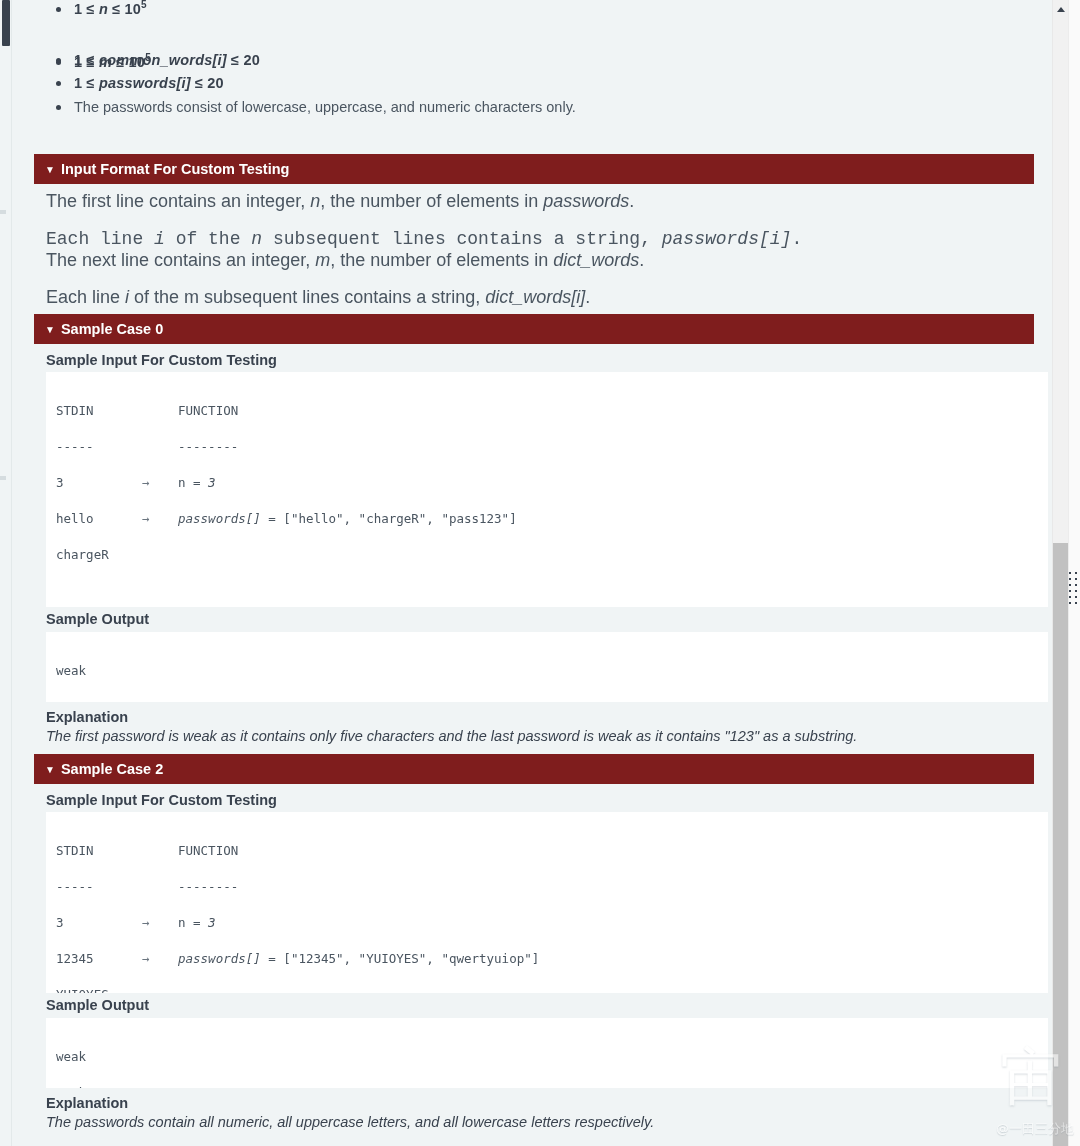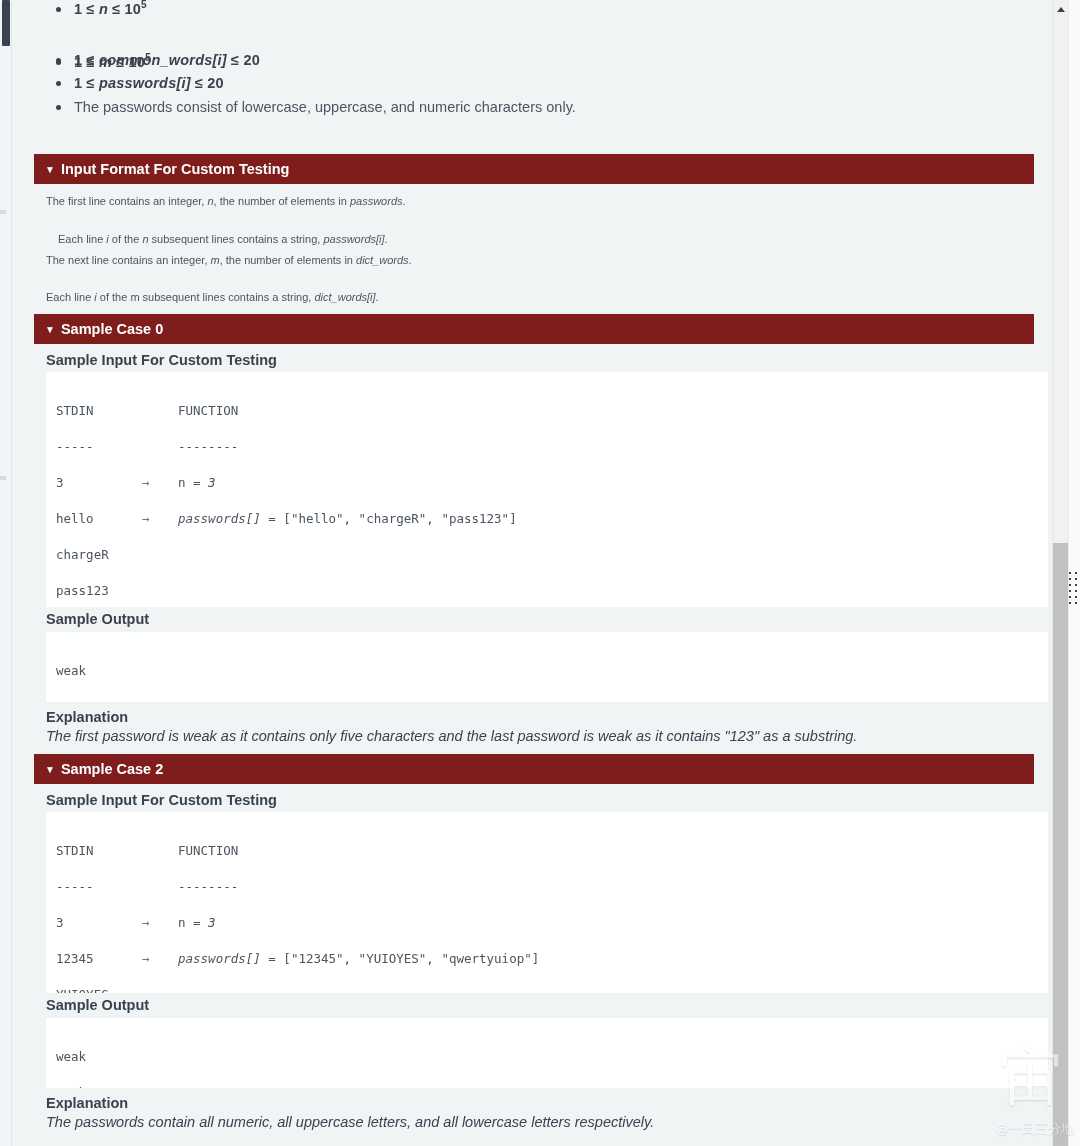--- a/index.html
+++ b/index.html
@@ -79,21 +79,21 @@
   .caret {
     display: inline-block;
     font-size: 10px;
     margin-right: 6px;
     position: relative; top: -1px;
   }
 
   
   .para {
     color: #4a5560;
-    font-size: 11px;
+    font-size: 18px;
     line-height: 21px;
     margin: 0;
     padding: 0 0 0 34px;
   }
   .para i { font-style: italic; }
 
   
   .subhead {
     color: #39424e;
     font-weight: bold;
@@ -225,21 +225,21 @@
       </ul>
 
       <div class="sec-header" style="position:absolute; top:154px; left:22px; width:1000px;">
         <span class="caret">▼</span><span>Input Format For Custom Testing</span>
       </div>
 
       <p class="para" style="position:absolute; top:191px; left:0;">
         <span>The first line contains an integer, </span><i>n</i><span>, the number of elements in </span><i>passwords</i><span>.</span>
       </p>
 
-      <p class="para" style="position:absolute; top:229px; left:12px;">
+      <p class="para" style="position:absolute; top:229px; left:0;font-family:Liberation Mono, monospace;">
         <span>Each line </span><i>i</i><span> of the </span><i>n</i><span> subsequent lines contains a string, </span><i>passwords[i]</i><span>.</span>
       </p>
 
       <p class="para" style="position:absolute; top:250px; left:0;">
         <span>The next line contains an integer, </span><i>m</i><span>, the number of elements in </span><i>dict_words</i><span>.</span>
       </p>
 
       <p class="para" style="position:absolute; top:287px; left:0;">
         <span>Each line </span><i>i</i><span> of the m subsequent lines contains a string, </span><i>dict_words[i]</i><span>.</span>
       </p>
@@ -249,21 +249,20 @@
       </div>
 
       <h4 class="subhead" style="position:absolute; top:353px; left:0;">Sample Input For Custom Testing</h4>
 
       <div class="codeblock" style="position:absolute; top:372px; left:0; width:1002px; height:235px;">
 <span class="code-row"><span class="col-a">STDIN</span><span class="col-arrow"></span><span>FUNCTION</span></span>
 <span class="code-row"><span class="col-a">-----</span><span class="col-arrow"></span><span>--------</span></span>
 <span class="code-row"><span class="col-a">3</span><span class="col-arrow">→</span><span>n = </span><i>3</i><span></span></span>
 <span class="code-row"><span class="col-a">hello</span><span class="col-arrow">→</span><span></span><i>passwords[] = </i><span>["hello", "chargeR", "pass123"]</span></span>
 <span class="code-row"><span class="col-a">chargeR</span></span>
-<span class="code-row"><span class="col-a">pass123</span></span>
 
 
 
 
 
 
       </div>
 
       <h4 class="subhead" style="position:absolute; top:612px; left:0;">Sample Output</h4>
 

